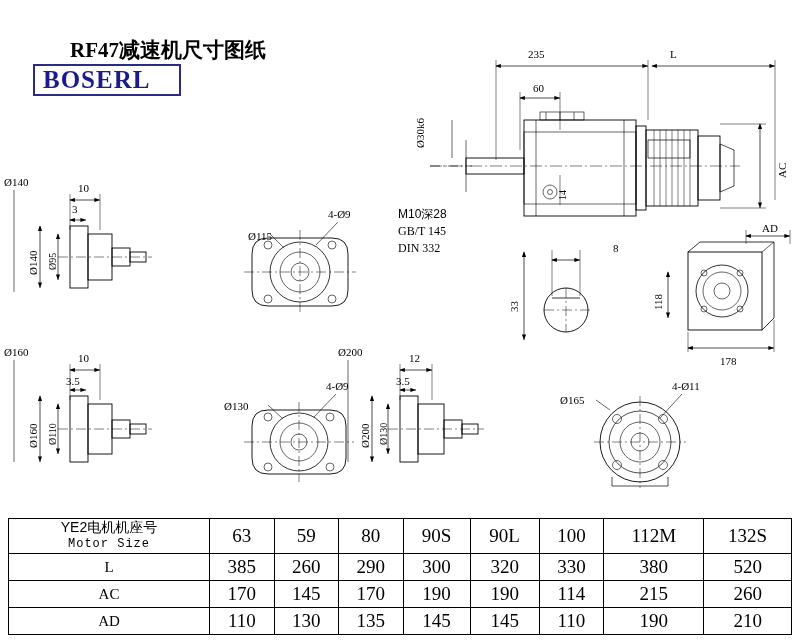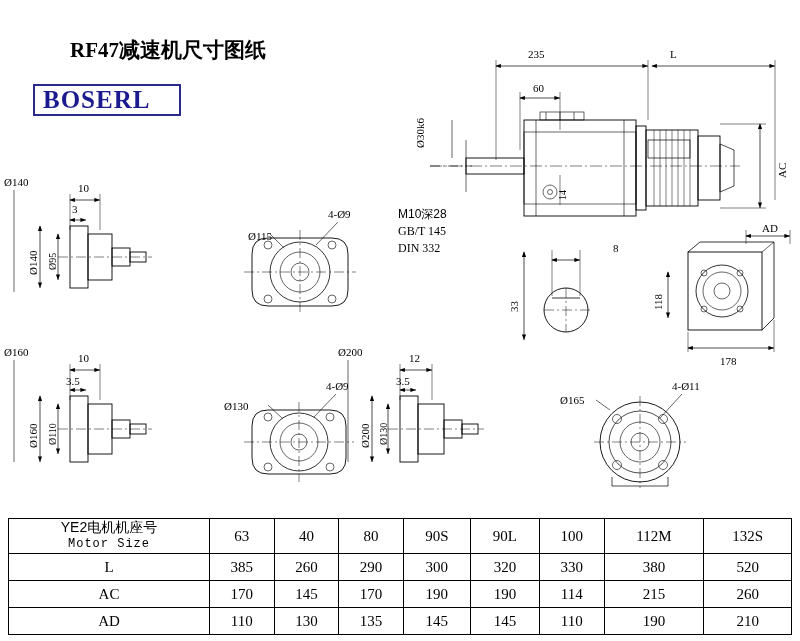--- a/index.html
+++ b/index.html
@@ -10,42 +10,42 @@
   }
   .page{position:absolute;left:0;top:0;width:800px;height:641px;}
   .title{
     position:absolute;left:58px;top:36px;
     font-family:"Liberation Serif", serif;
     font-size:21px;font-weight:bold;letter-spacing:0px;margin-left:12px;
   }
   .logo{
     position:absolute;left:33px;top:64px;
     width:148px;height:32px;border:2px solid #2a2a8a;
-    box-sizing:border-box;background:#fff;margin-top:20px;
+    box-sizing:border-box;background:#fff;
   }
   .logo span{
     display:block;font-family:"Liberation Serif", serif;
     font-size:25px;font-weight:bold;color:#1b1b8f;
     line-height:28px;padding-left:8px;letter-spacing:1px;
   }
   svg{position:absolute;left:0;top:0;}
   .lbl{font-family:"Liberation Serif", serif;font-size:11px;fill:#000;}
   .lbl-sm{font-family:"Liberation Serif", serif;font-size:10px;fill:#000;}
   .lbl-md{font-family:"Liberation Serif", serif;font-size:12px;fill:#000;}
   .lbl-cn{font-family:"Liberation Sans", sans-serif;font-size:12px;fill:#000;}
 
   
   table.spec{
     position:absolute;left:8px;top:518px;
     border-collapse:collapse;width:784px;
     font-family:"Liberation Serif", serif;
   }
   table.spec td{
     border:1px solid #000;text-align:center;
-    font-size:15px;height:26px;padding:0;
+    font-size:19px;height:26px;padding:0;
   }
   table.spec td.head{
     font-family:"Liberation Sans", sans-serif;
     font-size:15px;
   }
   table.spec td.rowlabel{
     font-family:"Liberation Serif", serif;font-size:15px;
   }
   .two-line{line-height:17px;font-size:14px;}
   .mono{font-family:"Liberation Mono", monospace;font-size:12px;letter-spacing:1px;}
@@ -312,21 +312,21 @@
   <table class="spec">
     <tbody>
       <tr>
         <td class="head" style="width:200px;">
           <div class="two-line">
             <div>YE2电机机座号</div>
             <div class="mono">Motor Size</div>
           </div>
         </td>
         <td>63</td>
-        <td>40</td>
+        <td>59</td>
         <td>80</td>
         <td>90S</td>
         <td>90L</td>
         <td>100</td>
         <td>112M</td>
         <td>132S</td>
       </tr>
       <tr>
         <td class="rowlabel">L</td>
         <td>385</td>

